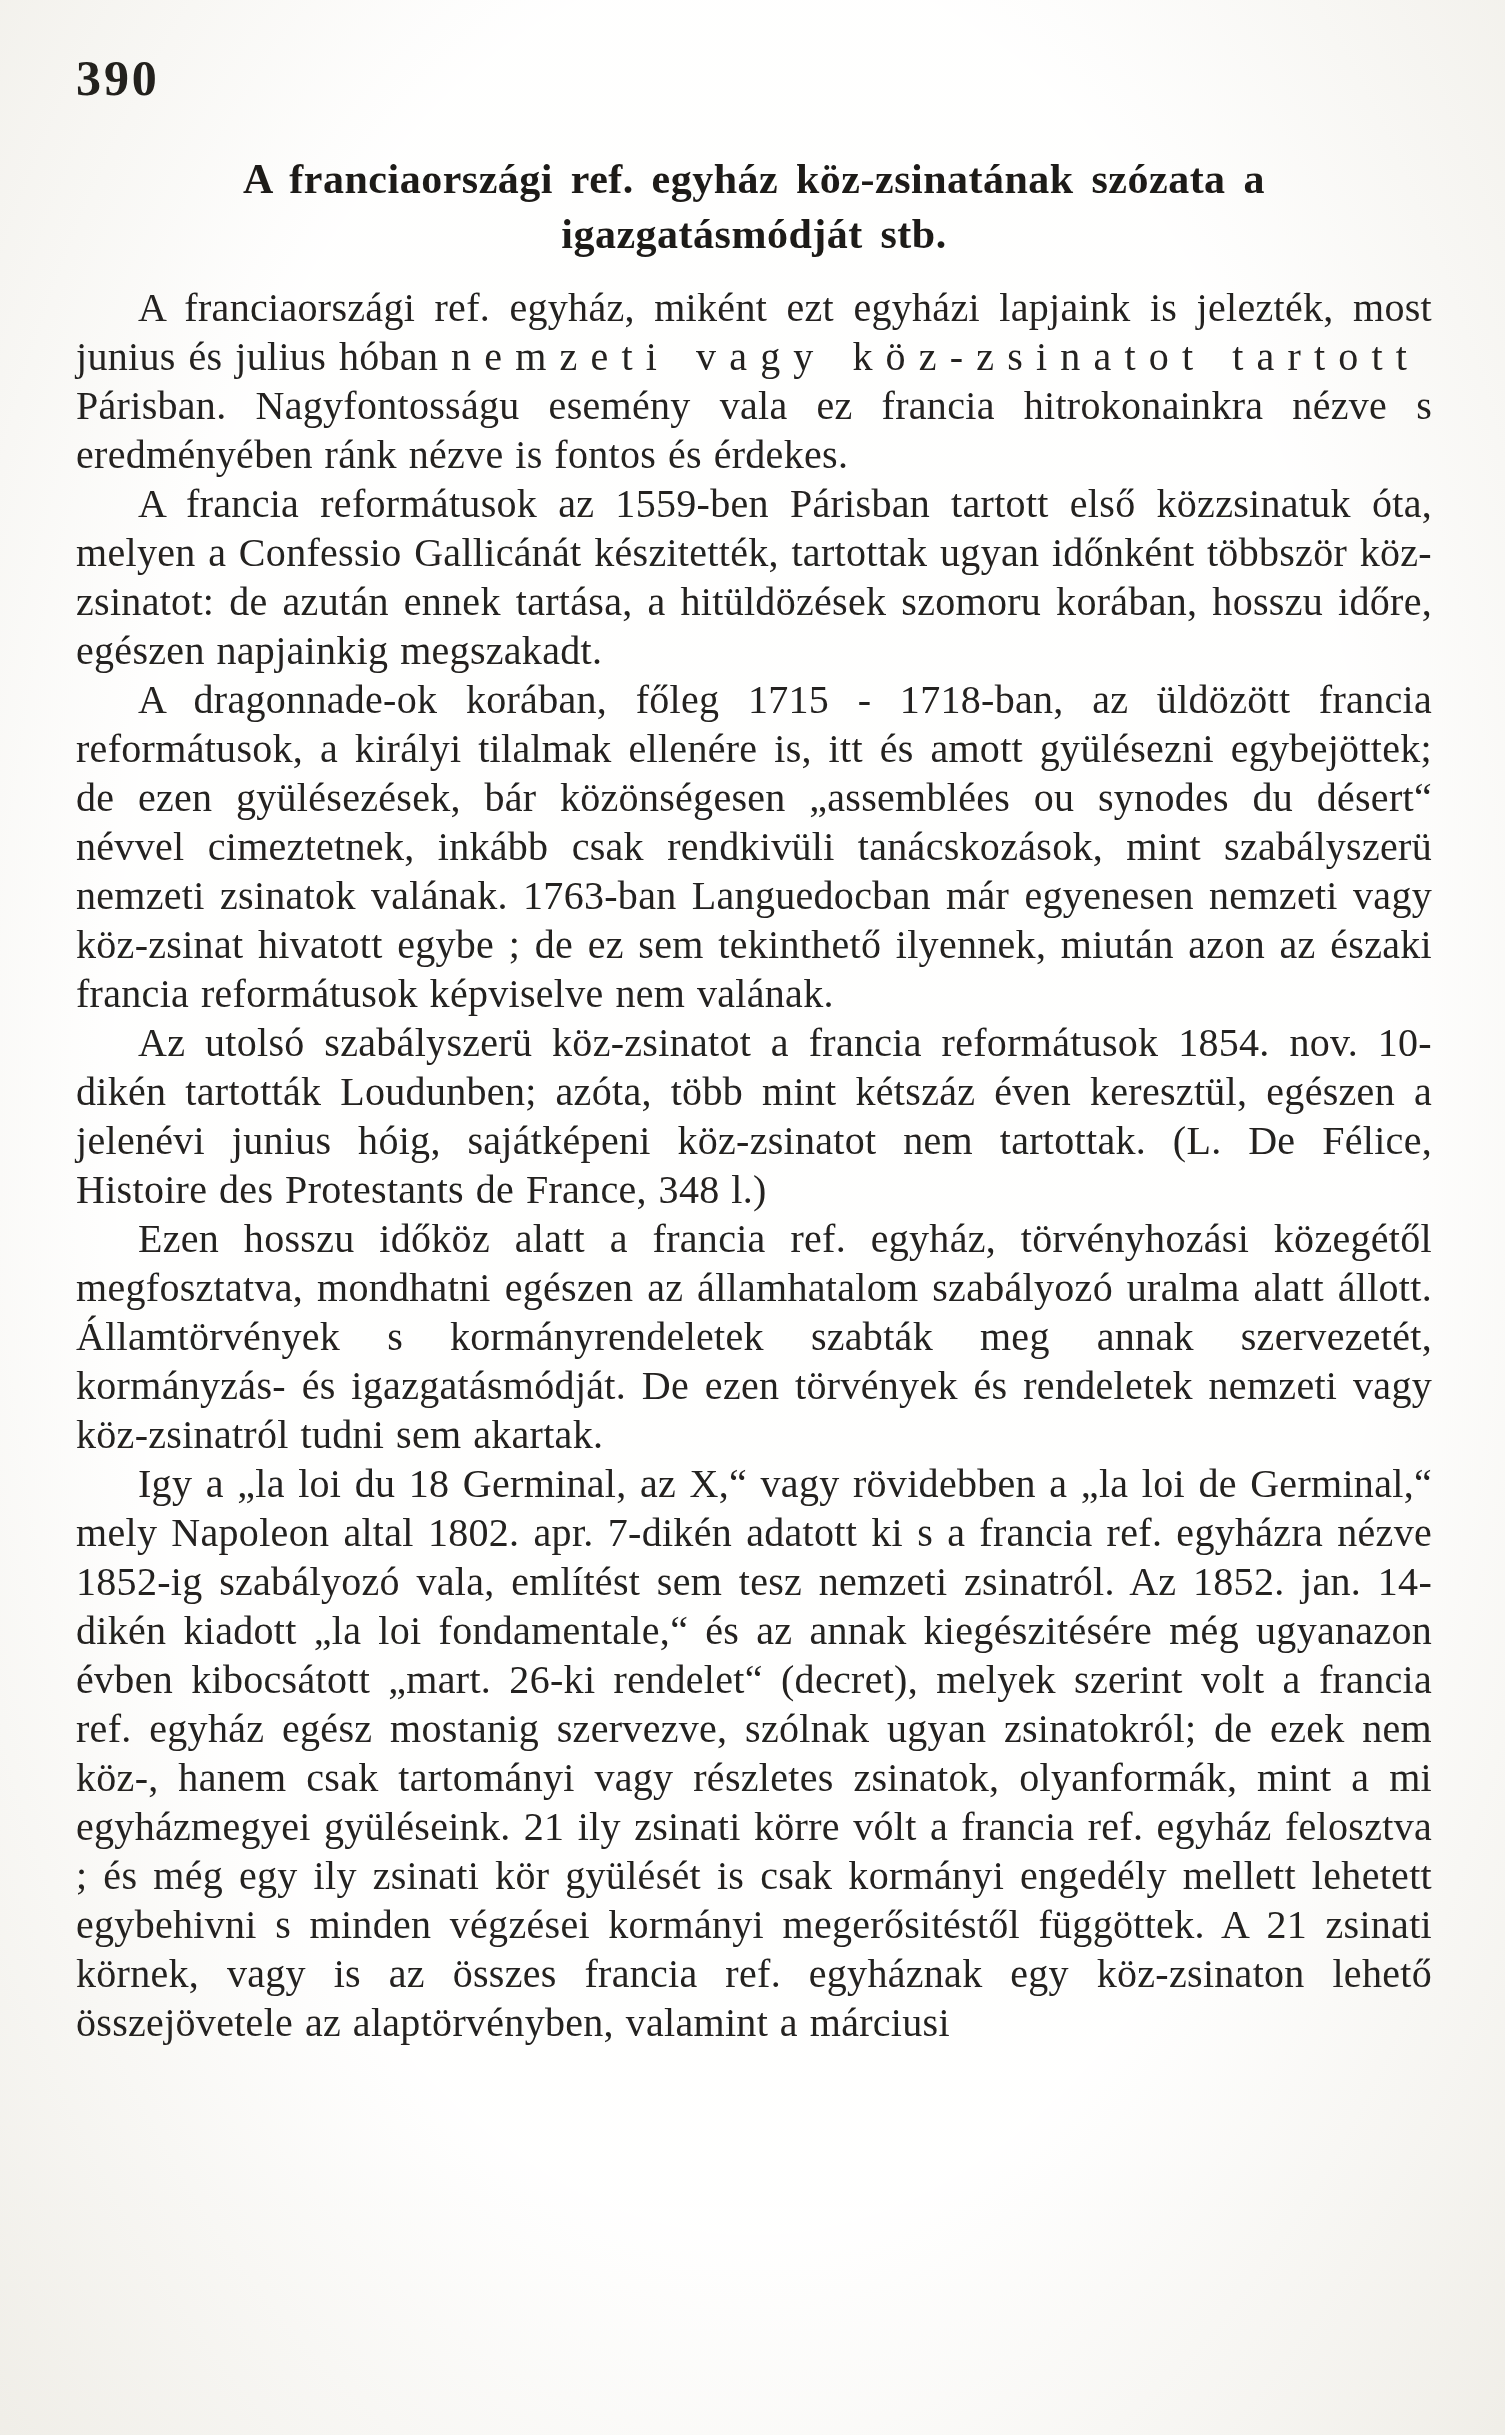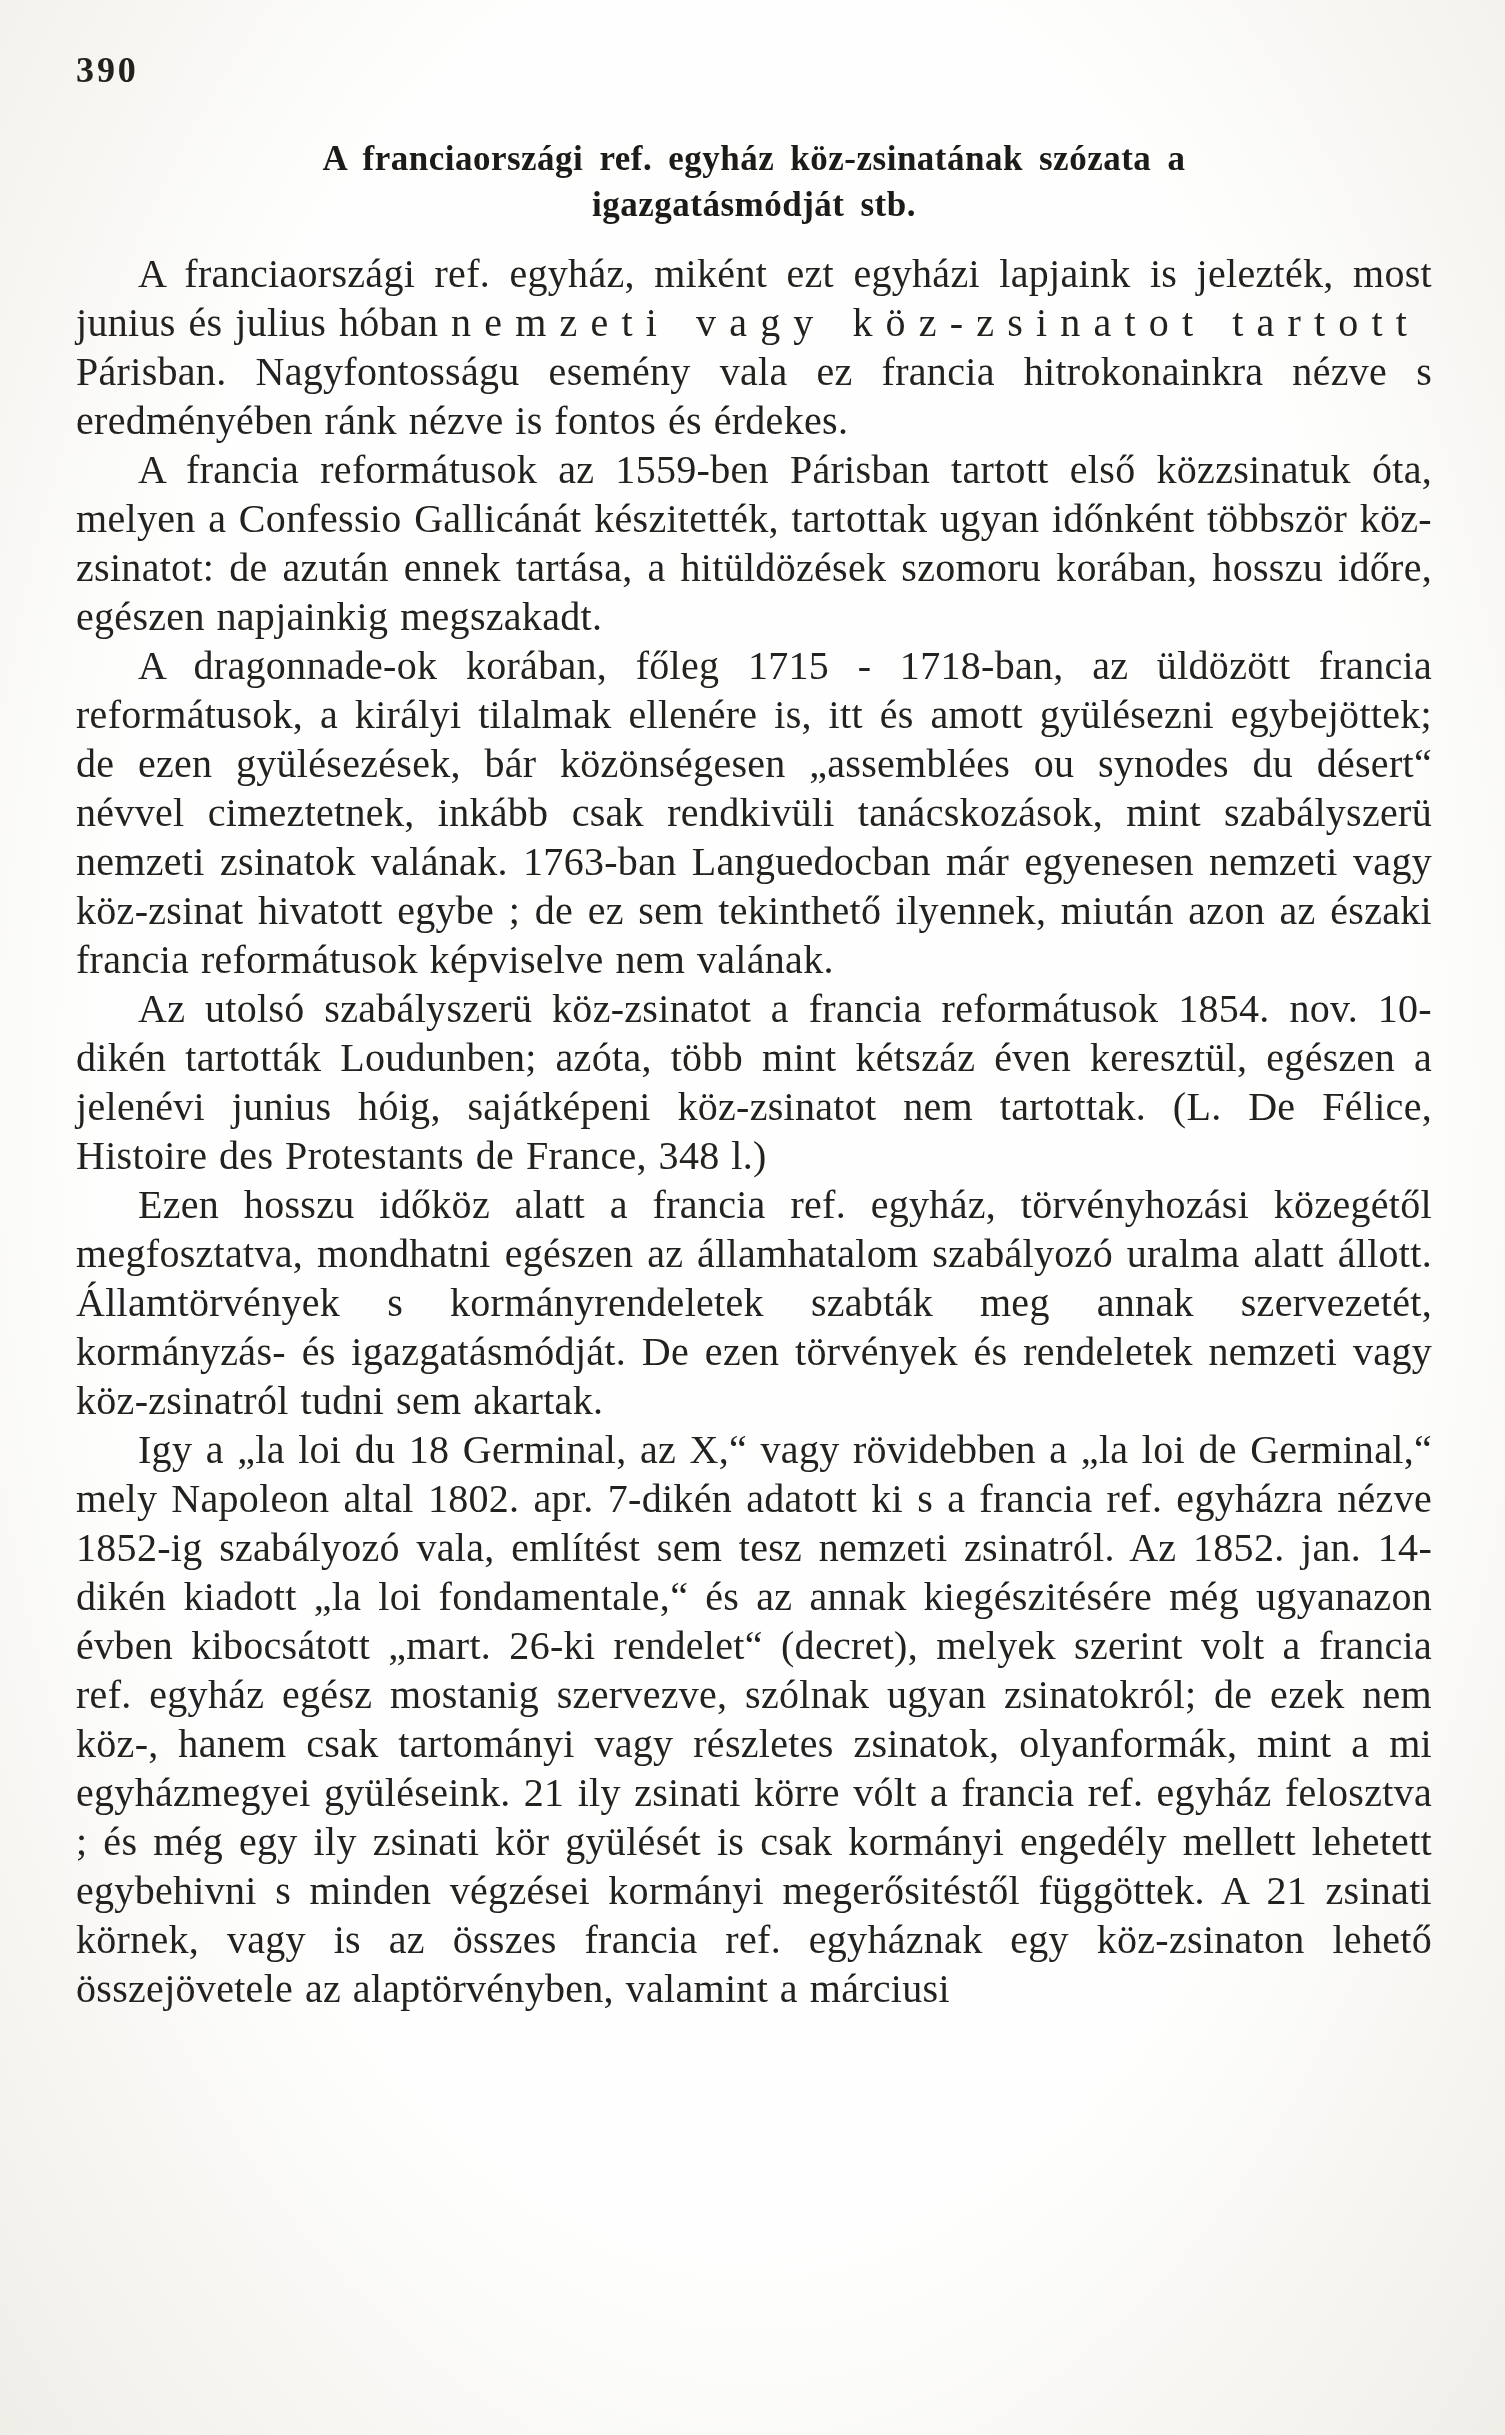--- a/index.html
+++ b/index.html
@@ -16,27 +16,27 @@
   }
   .page {
     box-sizing: border-box;
     width: 1506px;
     height: 2435px;
     padding: 49px 74px 29px 76px;
     background:
       radial-gradient(ellipse at 50% 45%, rgba(255,255,255,0.9) 60%, rgba(226,223,214,0.45) 100%);
   }
   .page-number {
-    font-size: 36px;
+    font-size: 50px;
     font-weight: bold;
     letter-spacing: 2.9px;
     color: #23211d;
   }
   .title {
-    font-size: 35px;
+    font-size: 42px;
     font-weight: bold;
     text-align: center;
     margin: 45px 0 21.5px 0;
     line-height: 1.3;
     letter-spacing: 0.5px;
     word-spacing: 6.8px;
     color: #1d1b18;
   }
   .title .title-line {
     display: block;

